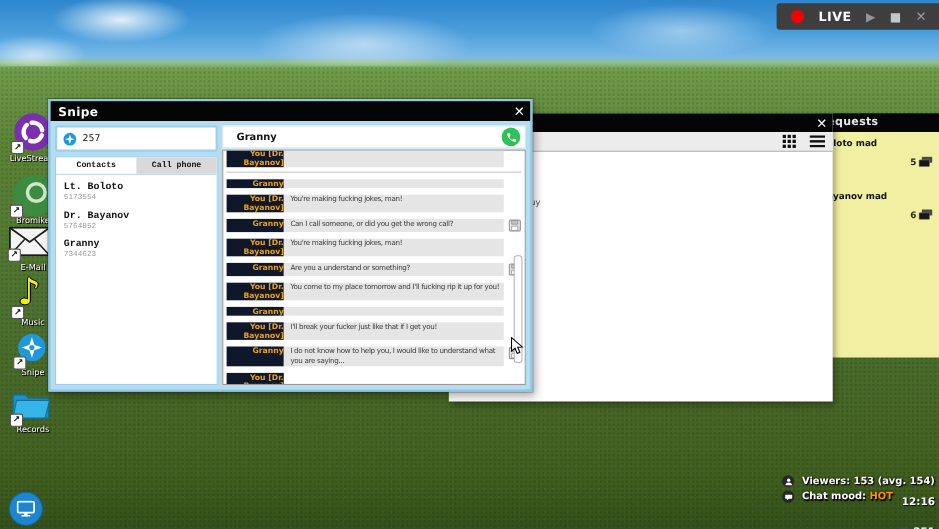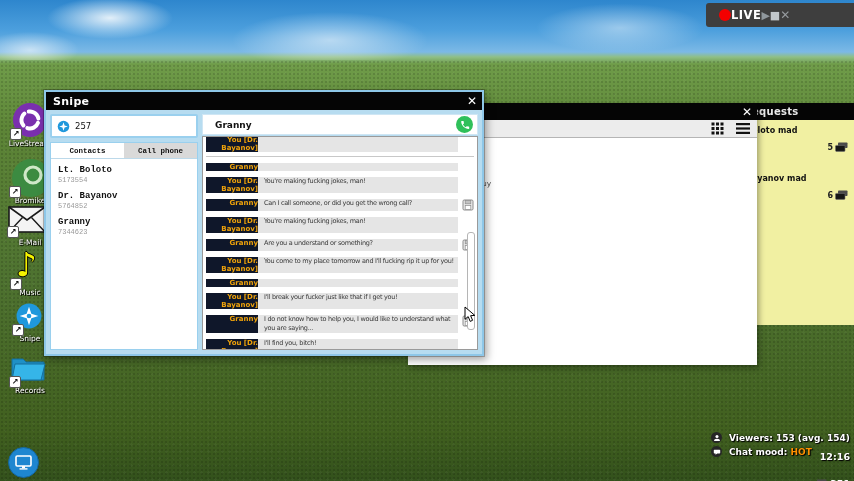--- a/index.html
+++ b/index.html
@@ -82,21 +82,21 @@
   .panel-req .titlebar{height:17px;}
   .panel-req .t-title{font-size:10px;padding-left:4px;color:#e8e8e8;}
   .req-body{background:#f1f0a2;height:calc(100% - 17px);padding-top:4px;box-sizing:border-box;}
   .req-item{padding:2px 14px 0 6px;margin-bottom:20px;}
   .req-label{font-size:8px;font-weight:bold;color:#111;}
   .req-reward{display:flex;justify-content:flex-end;align-items:center;gap:2px;margin-top:7px;}
   .req-num{font-size:8px;font-weight:bold;color:#222;}
 
   
   .live-bar{position:absolute;left:706px;top:3px;width:148px;height:24px;z-index:30;
-    background:#3e3e3e;border-radius:3px 0 0 3px;display:flex;align-items:center;padding-left:13px;box-sizing:border-box;}
+    background:#3e3e3e;border-radius:3px 0 0 3px;display:flex;align-items:center;gap:13px;padding-left:13px;box-sizing:border-box;}
   .live-dot{width:12px;height:12px;border-radius:50%;background:#f40000;flex:none;}
   .live-label{color:#fff;font-weight:bold;font-size:11.5px;letter-spacing:.5px;}
   .live-play{color:#8f979c;font-size:11px;cursor:pointer;}
   .live-stop{color:#c2c7cb;font-size:11px;cursor:pointer;}
   .live-close{color:#969b9f;font-size:12px;font-weight:bold;cursor:pointer;}
 
   
   .stats{position:absolute;left:711px;top:432px;z-index:30;}
   .stat-row{display:flex;align-items:center;gap:7px;margin-bottom:3px;}
   .stat-txt{font-size:9px;font-weight:bold;color:#fff;text-shadow:1px 1px 1px #000,0 0 2px #000;white-space:nowrap;}
@@ -341,21 +341,20 @@
                 <div class="msg-icon-slot">
                   <svg width="12" height="12" viewBox="0 0 12 12">
     <rect x="1" y="1" width="10" height="10" rx="1.2" fill="#e9e9e9" stroke="#8d8d8d" stroke-width="1"></rect>
     <rect x="3.2" y="1.6" width="5.6" height="3.2" fill="#c2c2c2" stroke="#8d8d8d" stroke-width="0.7"></rect>
     <rect x="3.2" y="6.6" width="5.6" height="3.8" fill="#fff" stroke="#8d8d8d" stroke-width="0.7"></rect>
   </svg>
                 </div>
               </div>
               <div class="msg-row">
                 <div class="msg-sender">You [Dr. Bayanov]</div>
-                <div class="msg-text">I'll find you, bitch!</div>
                 <div class="msg-icon-slot"></div>
               </div>
             </div>
           <div class="chat-scrollbar"></div>
         </div>
       </div>
     </div>
   </div>
 
   <div class="live-bar">

